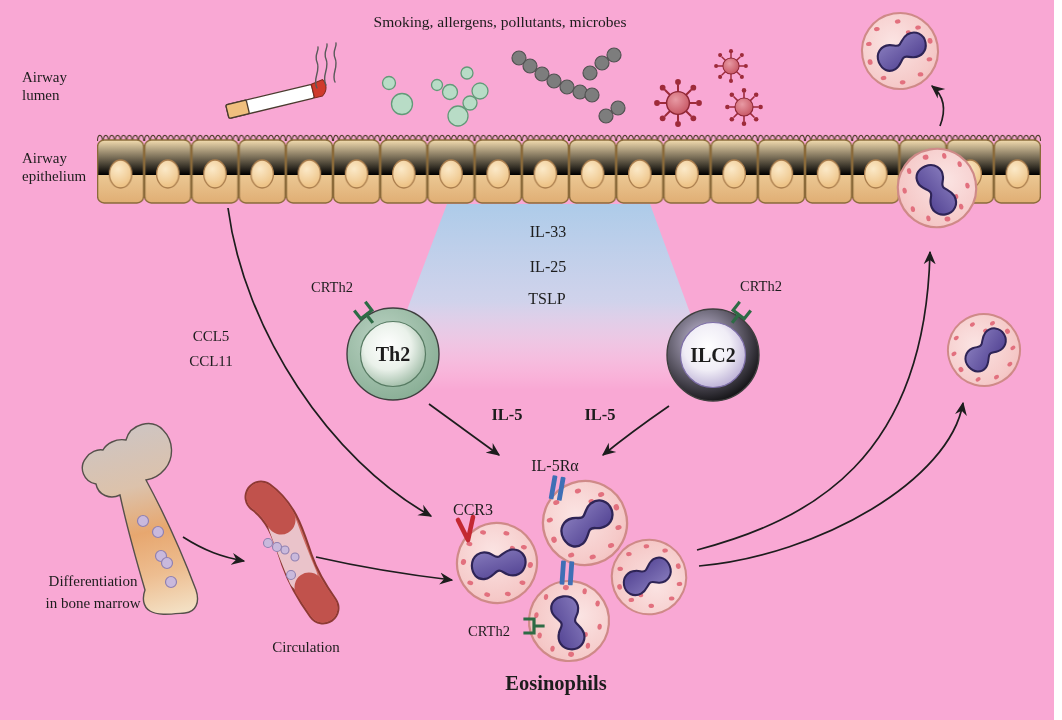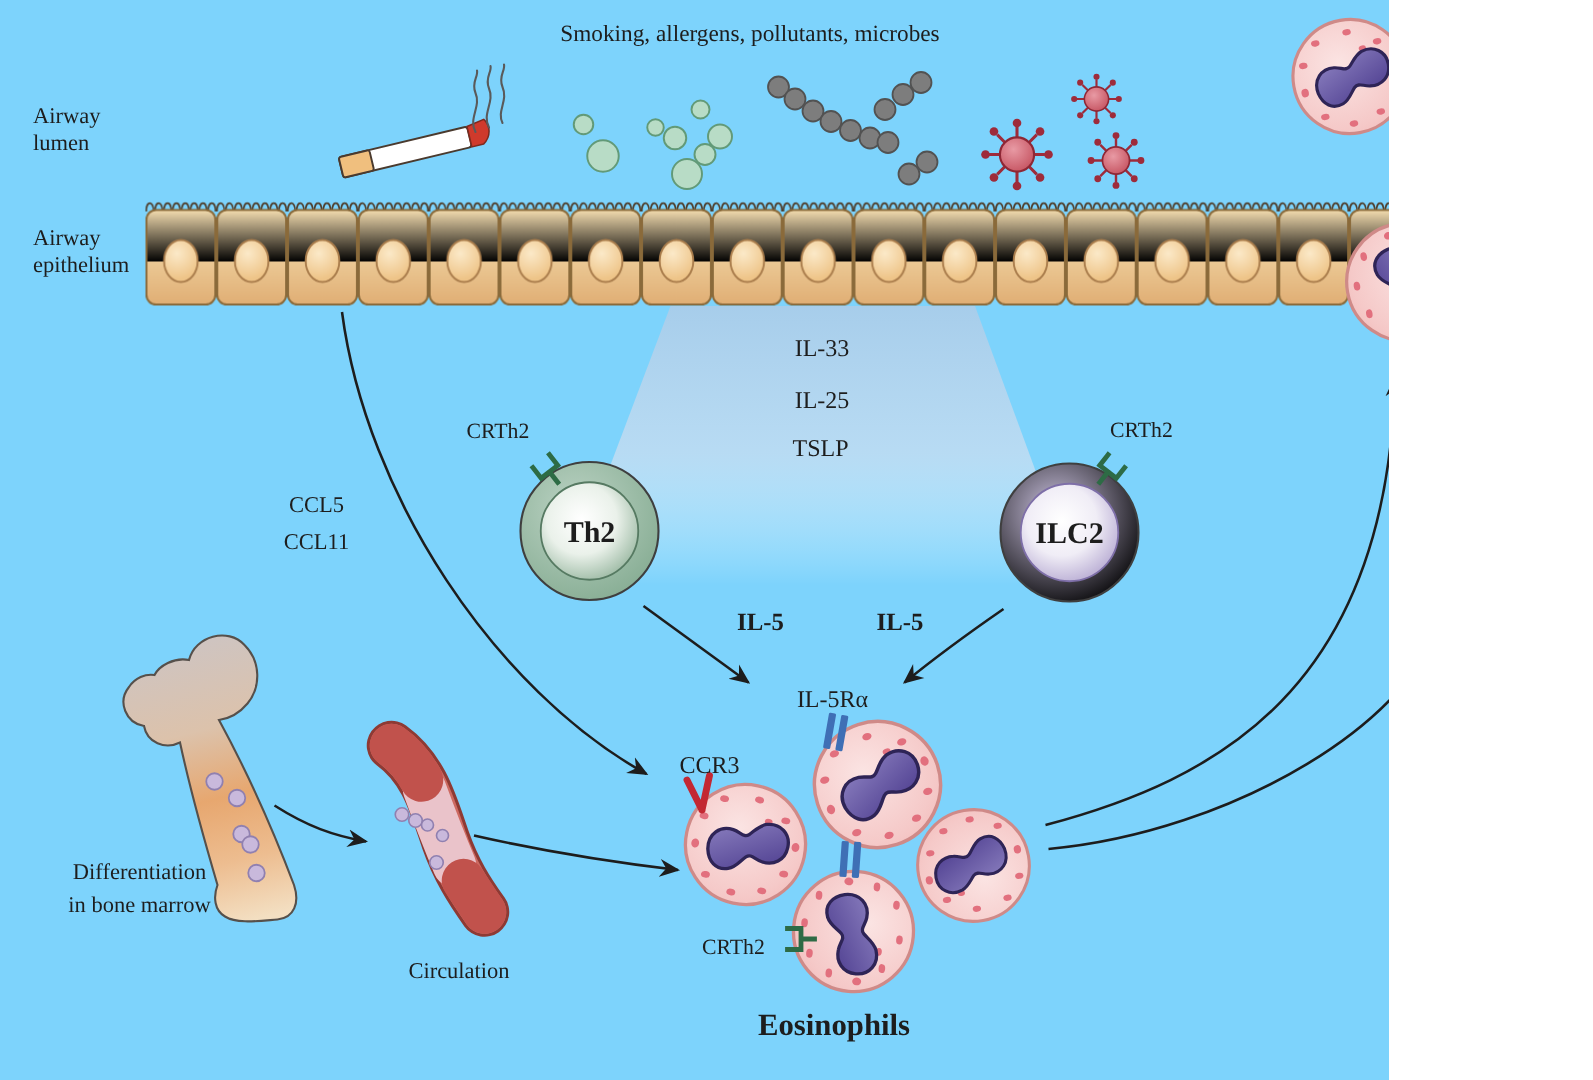--- a/index.html
+++ b/index.html
@@ -1,16 +1,16 @@
 <!DOCTYPE html>
 <html><head>
 <meta charset="utf-8">
 <style>
   html,body{margin:0;padding:0;background:#ffffff;}
-  .stage{width:926px;height:720px;position:relative;background:#7dd3fc;overflow:hidden;}
+  .stage{width:1054px;height:720px;position:relative;background:#f9a8d4;overflow:hidden;}
   svg{display:block;}
   text{font-family:"Liberation Serif","DejaVu Serif",serif;fill:#1d1d1d;}
   .t15{font-size:15px;} .t16{font-size:16px;} .t14{font-size:14.5px;}
   .tTitle{font-size:15.5px;}
   .tCell{font-size:20px;font-weight:bold;}
   .tBig{font-size:20.5px;font-weight:bold;}
   .tIl5{font-size:16.5px;font-weight:bold;}
 </style>
 </head>
 <body>

